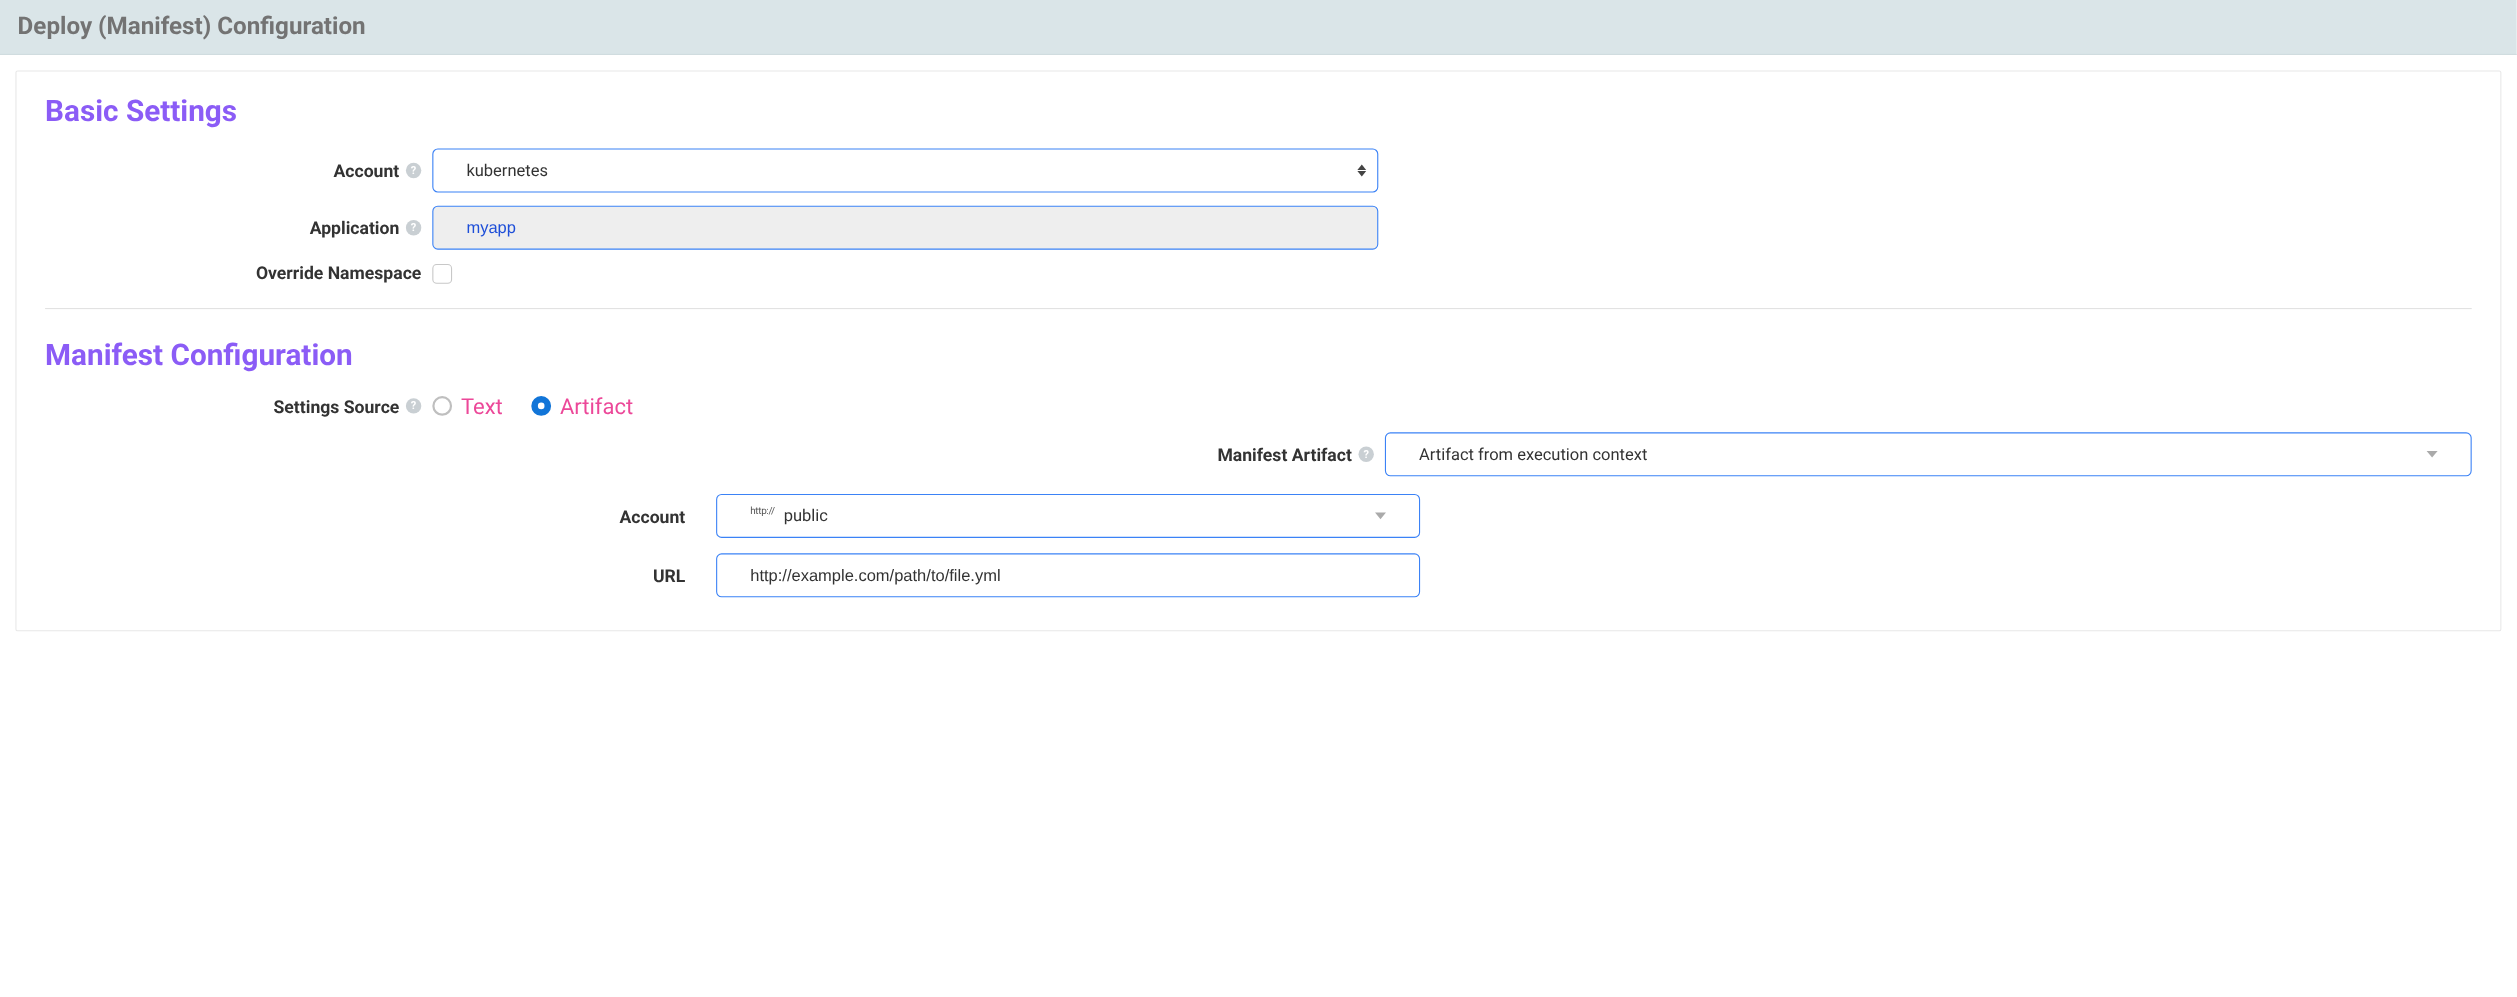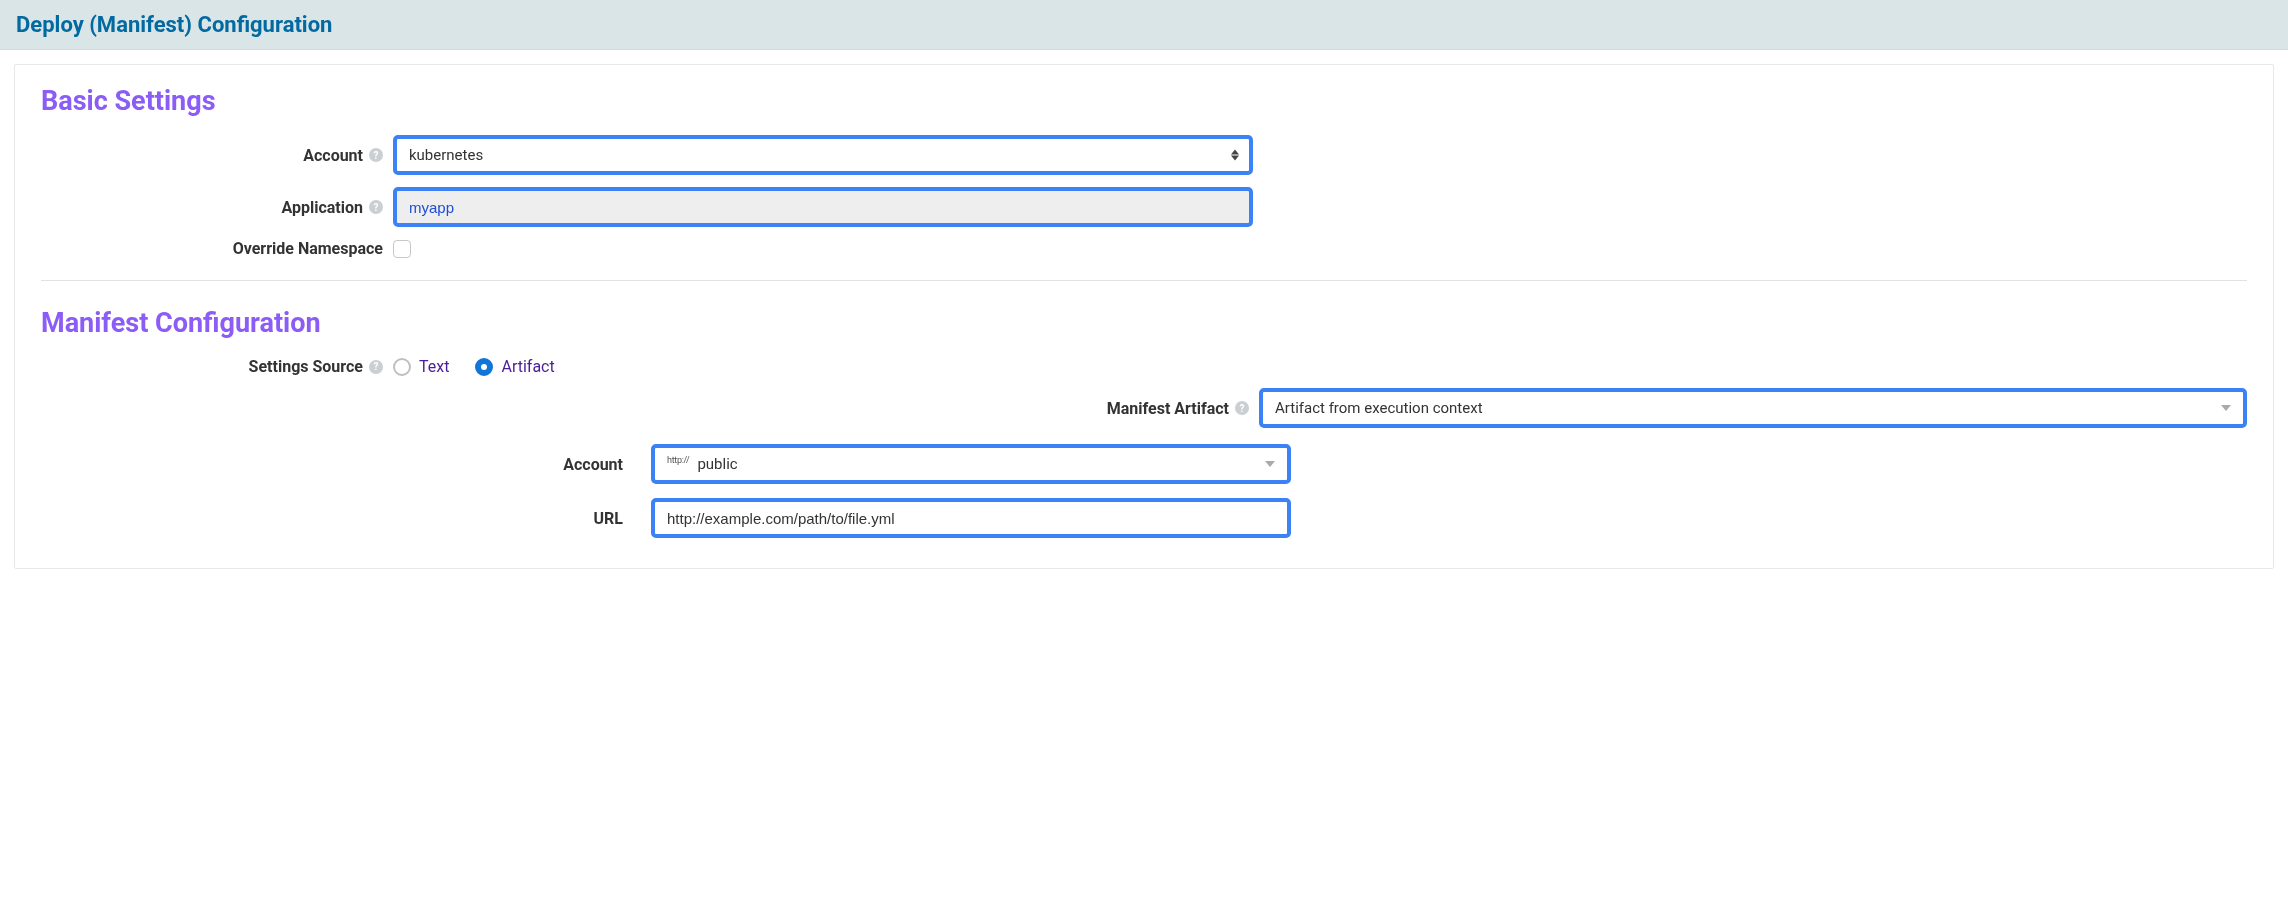--- a/index.html
+++ b/index.html
@@ -10,21 +10,21 @@
     font-size: 15px;
   }
   .header-bar {
     background: #dae5e8;
     padding: 12px 16px;
     border-bottom: 1px solid #d0dcdf;
   }
   .header-title {
     font-size: 22px;
     font-weight: 700;
-    color: #0369a1;
+    color: #737373;
   }
   .content-panel {
     margin: 14px 14px 0 14px;
     border: 1px solid #e8e8e8;
     border-radius: 2px;
     padding: 20px 26px 30px 26px;
     background: #fff;
   }
   .section-heading {
     font-size: 27px;
@@ -62,23 +62,23 @@
     font-size: 10px;
     font-weight: 700;
     display: inline-flex;
     align-items: center;
     justify-content: center;
     flex: 0 0 auto;
   }
   .select-box, .text-input, .dropdown-box {
     width: 100%;
     height: 40px;
-    border: 4px solid #3b82f6;
+    border: 1px solid #3b82f6;
     border-radius: 5px;
-    padding: 0 12px;
+    padding: 0 30px;
     font-size: 15px;
     background: #fff;
     display: flex;
     align-items: center;
     position: relative;
     color: #333;
   }
   .up-down-arrows {
     position: absolute;
     right: 10px;
@@ -152,22 +152,22 @@
     position: absolute;
     width: 6px;
     height: 6px;
     background: #fff;
     border-radius: 50%;
     top: 50%;
     left: 50%;
     transform: translate(-50%, -50%);
   }
   .radio-text {
-    font-size: 16px;
-    color: #4c1d95;
+    font-size: 20px;
+    color: #ec4899;
   }
   .dropdown-box {
     justify-content: space-between;
     cursor: pointer;
     width: 100%;
   }
   .dropdown-caret {
     width: 0; height: 0;
     border-left: 5px solid transparent;
     border-right: 5px solid transparent;

